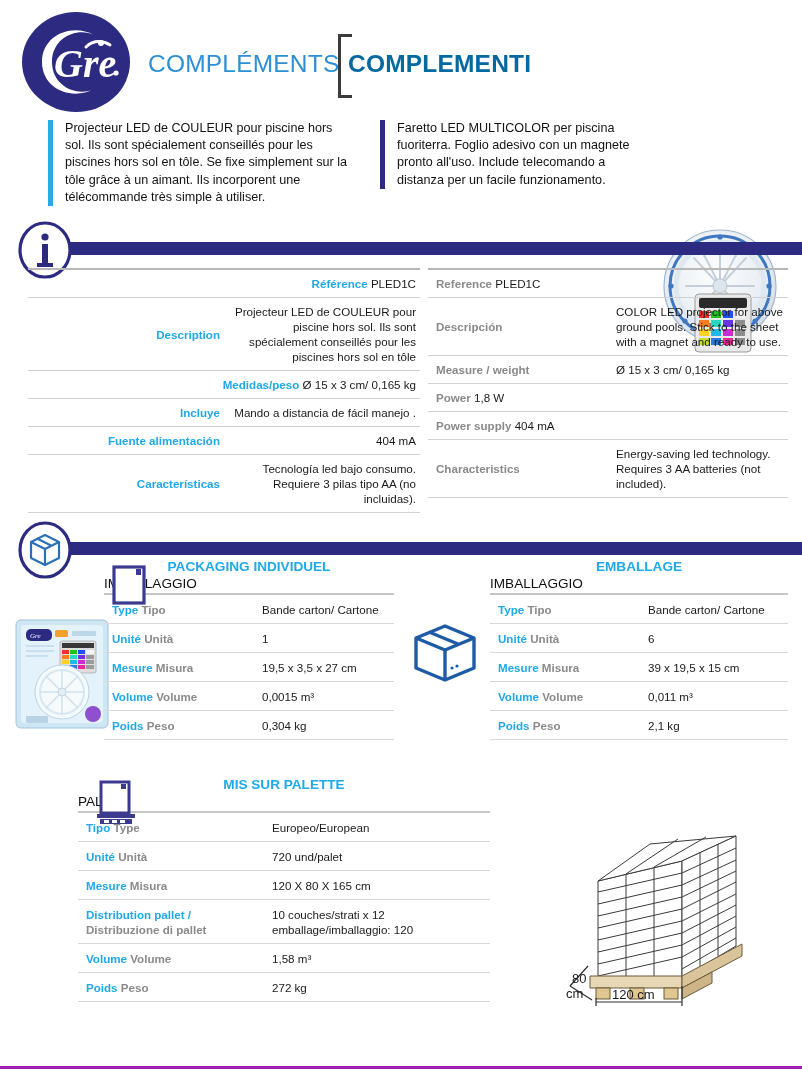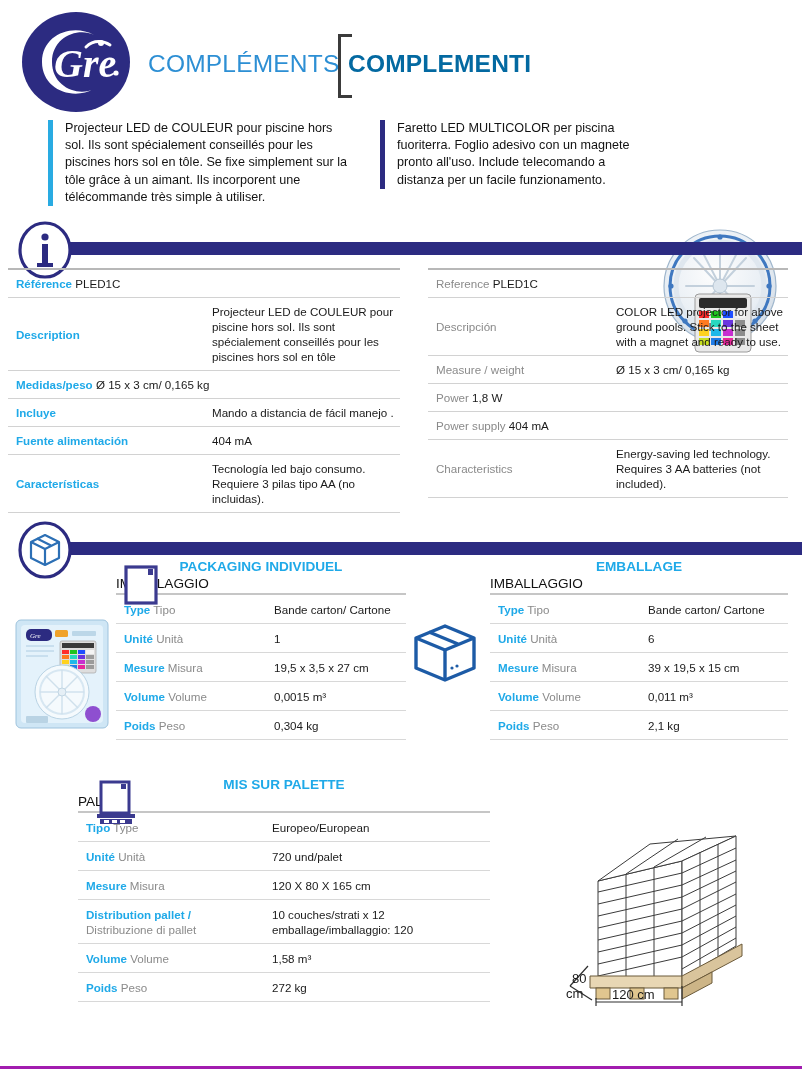--- a/index.html
+++ b/index.html
@@ -76,25 +76,25 @@
   .spec-wrap { position: relative; margin-top: 38px; height: 262px; }
   table.spec { border-collapse: collapse; table-layout: fixed; }
   table.spec td {
     padding: 6px 4px 6px 8px;
     vertical-align: middle;
     border-bottom: 1.6px solid #d2d2d2;
     font-size: 11.6px; line-height: 15px;
   }
   table.spec tr:first-child td { border-top: 2.6px solid #b8b8b8; }
   .lbl-fr { color: #1fa9e8; font-weight: bold; }
-  .lbl-en { color: #8a8a8a; font-weight: normal; }
+  .lbl-en { color: #8a8a8a; font-weight: bold; }
   .val { color: #1a1a1a; }
   .inline-val { color: #1a1a1a; font-weight: normal; }
 
-  .spec-left  { position: absolute; left: 8px;  top: 0; width: 392px; }
+  .spec-left  { position: absolute; left: 28px;  top: 0; width: 392px; text-align: right; }
   .spec-right { position: absolute; left: 428px; top: 0; width: 360px; }
   .spec-left  td.k { width: 150px; }
   .spec-right td.k { width: 148px; }
 
   
   .pack-wrap { position: relative; margin-top: 28px; height: 200px; }
   .pack-title-blue {
     color: #1fa9e8; font-weight: bold; font-size: 13.6px;
     text-align: center; line-height: 17px;
   }
@@ -106,21 +106,21 @@
     padding: 6.5px 4px 6.5px 8px;
     border-bottom: 1.5px solid #d8d8d8;
     font-size: 11.6px; line-height: 15px; vertical-align: middle;
   }
   table.pack tr:first-child td { border-top: 2.2px solid #c6c6c6; }
 
   .blister {
     position: absolute; left: 14px; top: 60px;
     width: 96px; height: 112px;
   }
-  .pack-ind { position: absolute; left: 116px; top: 0; width: 290px; }
+  .pack-ind { position: absolute; left: 104px; top: 0; width: 290px; }
   .pack-ind-icon { position: absolute; left: 6px; top: 6px; width: 40px; height: 42px; }
   .pack-emb { position: absolute; left: 490px; top: 0; width: 298px; }
   .box3d { position: absolute; left: 408px; top: 62px; width: 74px; height: 66px; }
 
   
   .pal-wrap { position: relative; margin-top: 18px; height: 230px; }
   .pal-block { position: absolute; left: 78px; top: 0; width: 412px; }
   .pal-icon { position: absolute; left: 16px; top: 4px; width: 44px; height: 46px; }
   .pallet-img { position: absolute; left: 560px; top: 50px; width: 240px; height: 180px; }
 

